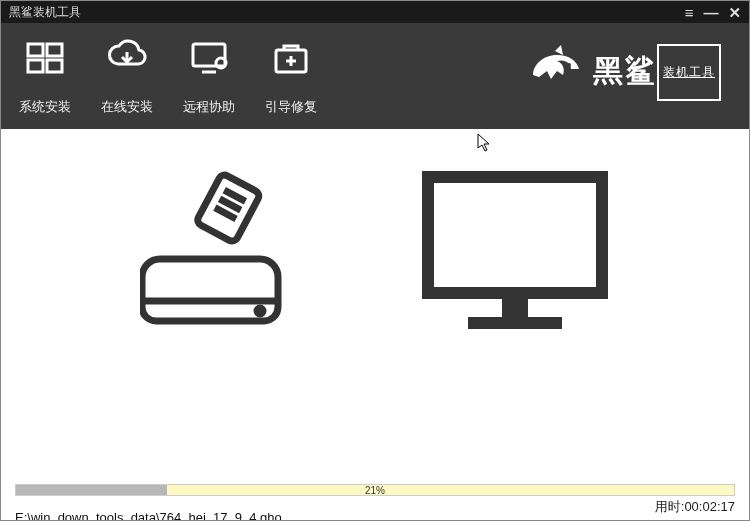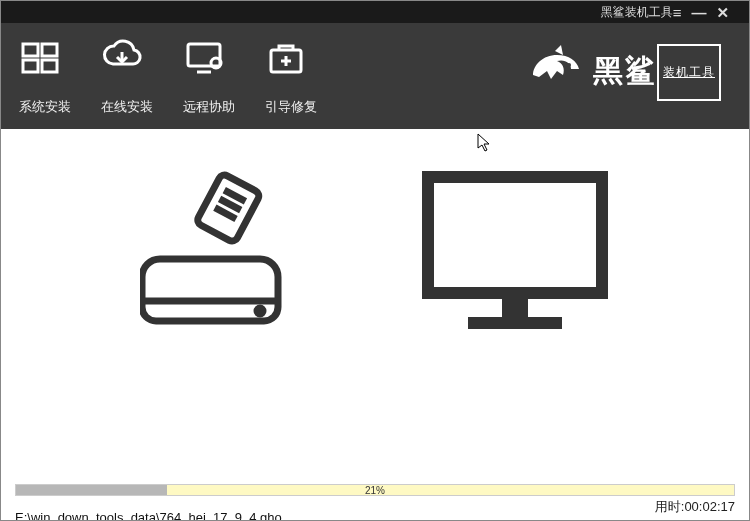--- a/index.html
+++ b/index.html
@@ -10,22 +10,22 @@
     background: #fff;
     border: 1px solid #888;
     overflow: hidden;
     position: relative;
   }
   .titlebar {
     height: 22px;
     background: #1a1a1a;
     display: flex;
     align-items: center;
-    justify-content: flex-end;
-    padding: 0 20px;
+    justify-content: space-between;
+    padding: 0 8px;
     color: #ddd;
     font-size: 12px;
   }
   .titlebar .controls { display: flex; gap: 10px; align-items: center; }
   .titlebar .ctrl {
     color: #ddd;
     font-size: 15px;
     font-weight: bold;
     cursor: pointer;
     line-height: 1;
@@ -35,20 +35,21 @@
     background: #3a3a3a;
     display: flex;
     align-items: center;
     padding: 0 18px;
     position: relative;
   }
   .nav { display: flex; gap: 30px; }
   .nav-item {
     display: flex;
     flex-direction: column;
+    align-items: center;
     gap: 20px;
     color: #f0f0f0;
     font-size: 13px;
     cursor: pointer;
   }
   .nav-item .icon {
     width: 42px;
     height: 42px;
     display: flex;
     align-items: center;

